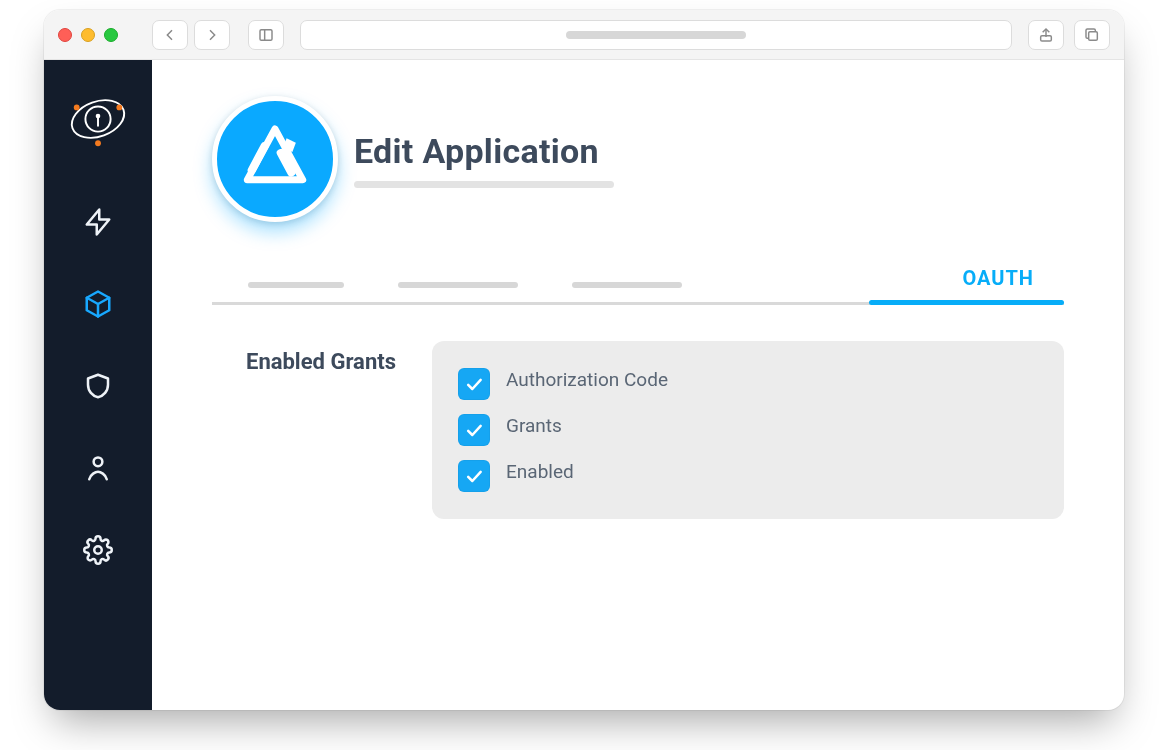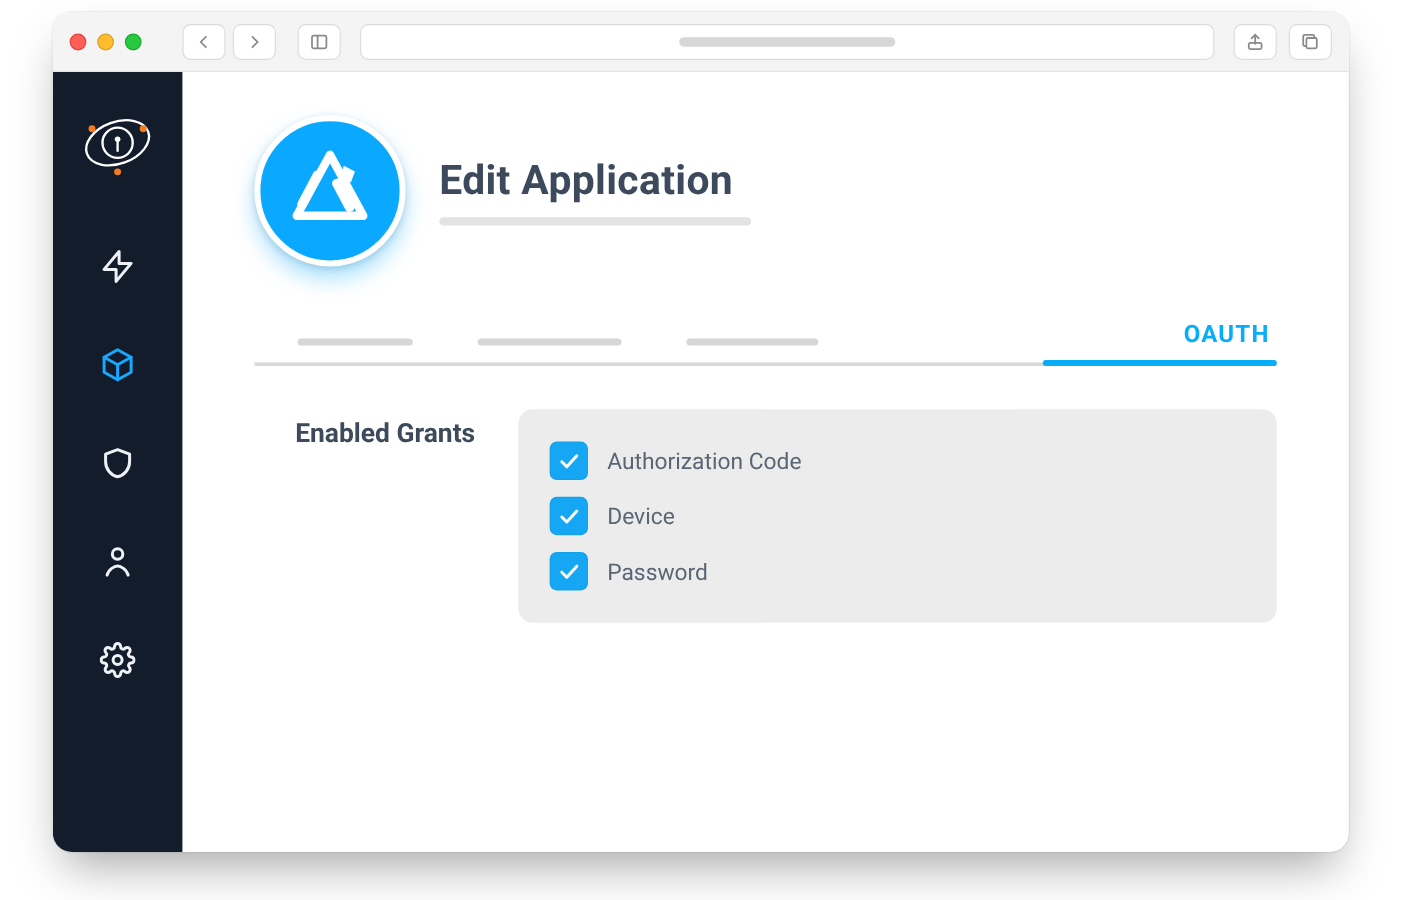--- a/index.html
+++ b/index.html
@@ -71,21 +71,21 @@
   }
   .sidebar .nav-item.active { color:#18a8ff; }
   .sidebar svg { width:30px; height:30px; stroke:currentColor; fill:none; stroke-width:2; stroke-linecap:round; stroke-linejoin:round; }
   .logo-wrap { margin-bottom: 8px; }
   .logo-wrap svg { width:62px; height:62px; stroke-width:2; }
 
   .content {
     flex:1; padding: 36px 60px 0 60px; position:relative;
   }
   .header {
-    display:flex; align-items:center; gap: 28px; margin-bottom: 40px;
+    display:flex; align-items:center; gap: 16px; margin-bottom: 40px;
   }
   .app-circle {
     width:126px; height:126px; border-radius:50%; background:#0aa9ff;
     display:flex; align-items:center; justify-content:center;
     box-shadow: 0 10px 18px rgba(10,169,255,.35), 0 2px 6px rgba(0,0,0,.15);
     border: 5px solid #fff;
   }
   .app-circle svg { width:74px; height:74px; fill:#fff; }
   .page-title {
     font-size:34px; font-weight:700; color:#3d4a5c;
@@ -106,37 +106,37 @@
   .tab {
     font-size:20px; font-weight:700; letter-spacing:1px;
     color:#97a2ae; padding: 4px 6px 12px;
     position:relative; cursor:pointer;
   }
   .tab.ghost { color:transparent; }
   .tab.ghost::after {
     content:""; position:absolute; left:0; right:0; bottom:14px;
     height:6px; background:#d7d7d7; border-radius:3px;
   }
-  .tab.active { color:#07adf8; margin-left:auto; }
+  .tab.active { color:#07adf8; margin-left:auto; margin-right: 24px; }
   .active-underline {
     position:absolute; right:0; bottom:-3px; height:5px; width:195px;
     background:#07adf8; border-radius:3px;
   }
 
   .section-row { display:flex; }
   .section-label {
     font-size:22px; font-weight:700; color:#3d4a5c;
     width:220px; padding-top:8px; padding-left: 34px;
   }
   .grants-panel {
     flex:1; background:#ececec; border-radius:12px;
     padding: 20px 26px;
   }
   .grant-item {
-    display:flex; align-items:center; gap:16px;
+    display:flex; gap:16px;
     padding: 7px 0;
   }
   .chk {
     width:32px; height:32px; border-radius:6px; background:#16a7f4;
     display:flex; align-items:center; justify-content:center;
     box-shadow: inset 0 0 0 1px rgba(0,0,0,.04);
   }
   .chk svg { width:20px; height:20px; stroke:#fff; stroke-width:3; fill:none; stroke-linecap:round; stroke-linejoin:round;}
   .grant-label { font-size:19px; color:#5a6675; }
 </style>
@@ -269,28 +269,28 @@
                 </svg>
               </div>
             <div class="grant-label">Authorization Code</div>
           </div>
           <div class="grant-item">
             <div class="chk">
                 <svg viewBox="0 0 24 24">
                   <polyline points="5 13 10 18 20 7"></polyline>
                 </svg>
               </div>
-            <div class="grant-label">Device</div>
+            <div class="grant-label">Grants</div>
           </div>
           <div class="grant-item">
             <div class="chk">
                 <svg viewBox="0 0 24 24">
                   <polyline points="5 13 10 18 20 7"></polyline>
                 </svg>
               </div>
-            <div class="grant-label">Password</div>
+            <div class="grant-label">Enabled</div>
           </div>
         </div>
       </div>
 
     </div>
   </div>
 </div>
 
 </body></html>

